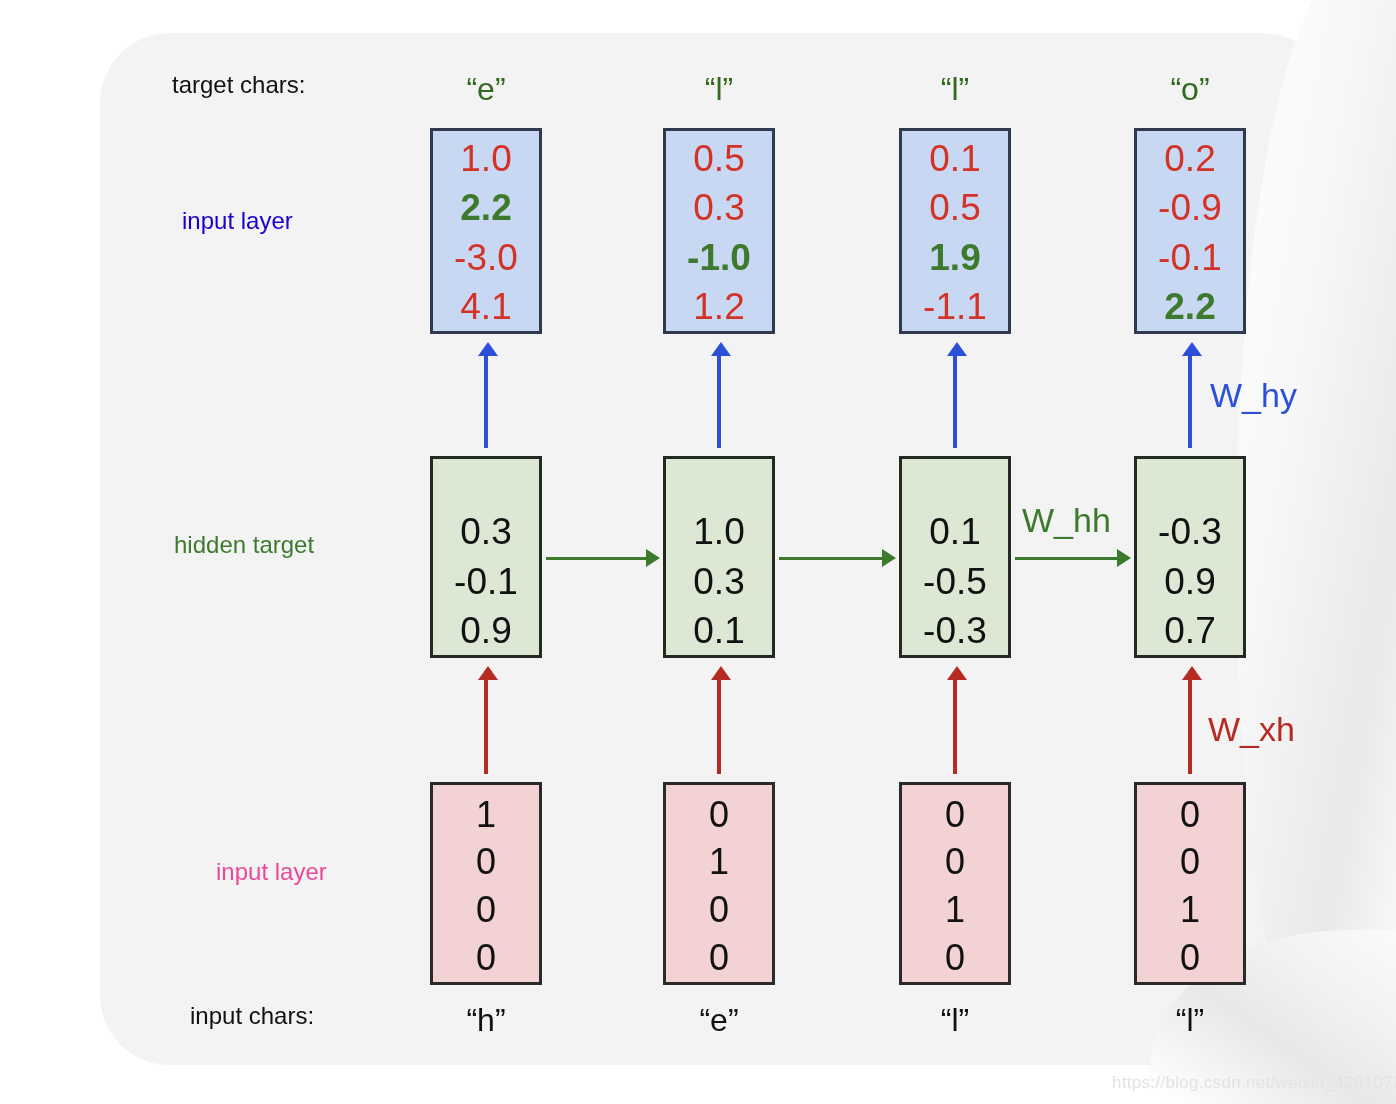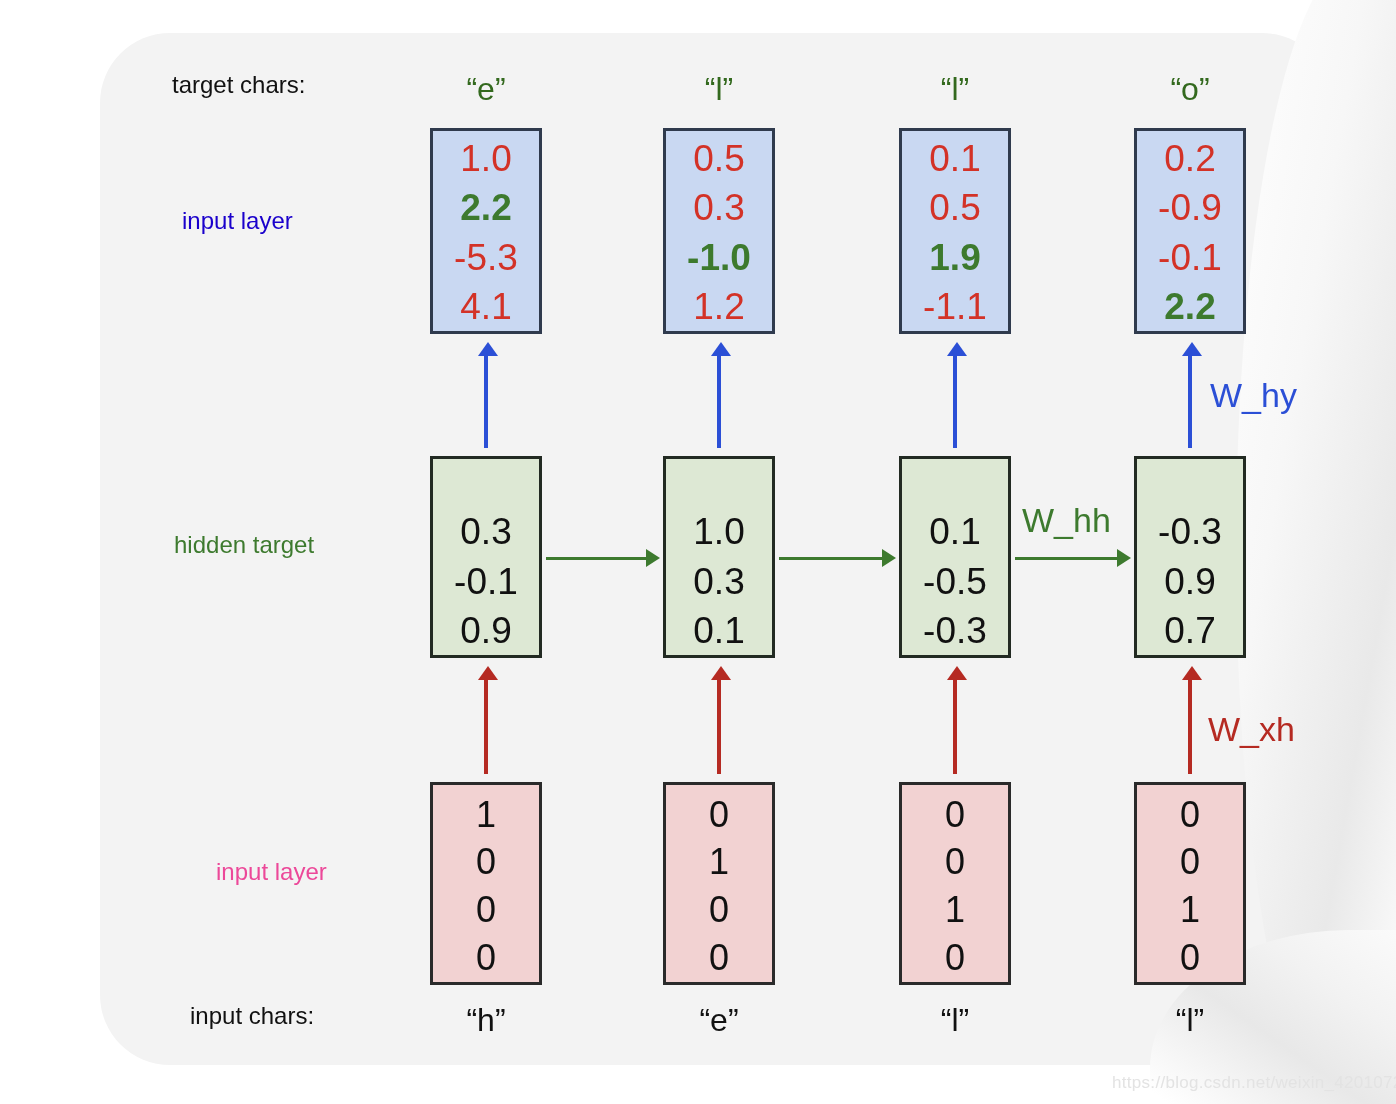--- a/index.html
+++ b/index.html
@@ -158,21 +158,21 @@
   <div class="w-label" id="w-hy" style="left: 1210px; top: 378px; color: rgb(43, 79, 214);">W_hy</div>
   <div class="w-label" id="w-hh" style="left: 1022px; top: 503px; color: rgb(61, 122, 46);">W_hh</div>
   <div class="w-label" id="w-xh" style="left: 1208px; top: 712px; color: rgb(181, 42, 34);">W_xh</div>
 
   <div id="dynamic">
       <div class="char char-target" style="left: 416px;">“e”</div>
       <div class="char char-input" style="left: 416px;">“h”</div>
       <div class="vec vec-output" style="left: 430px; top: 128px; width: 112px; height: 206px;">
         <span>1.0</span>
         <span class="hl">2.2</span>
-        <span>-5.3</span>
+        <span>-3.0</span>
         <span>4.1</span>
       </div>
       <div class="vec vec-hidden" style="left: 430px; top: 456px; width: 112px; height: 202px;">
         <span>0.3</span>
         <span>-0.1</span>
         <span>0.9</span>
       </div>
       <div class="vec vec-input" style="left: 430px; top: 782px; width: 112px; height: 203px;">
         <span>1</span>
         <span>0</span>

